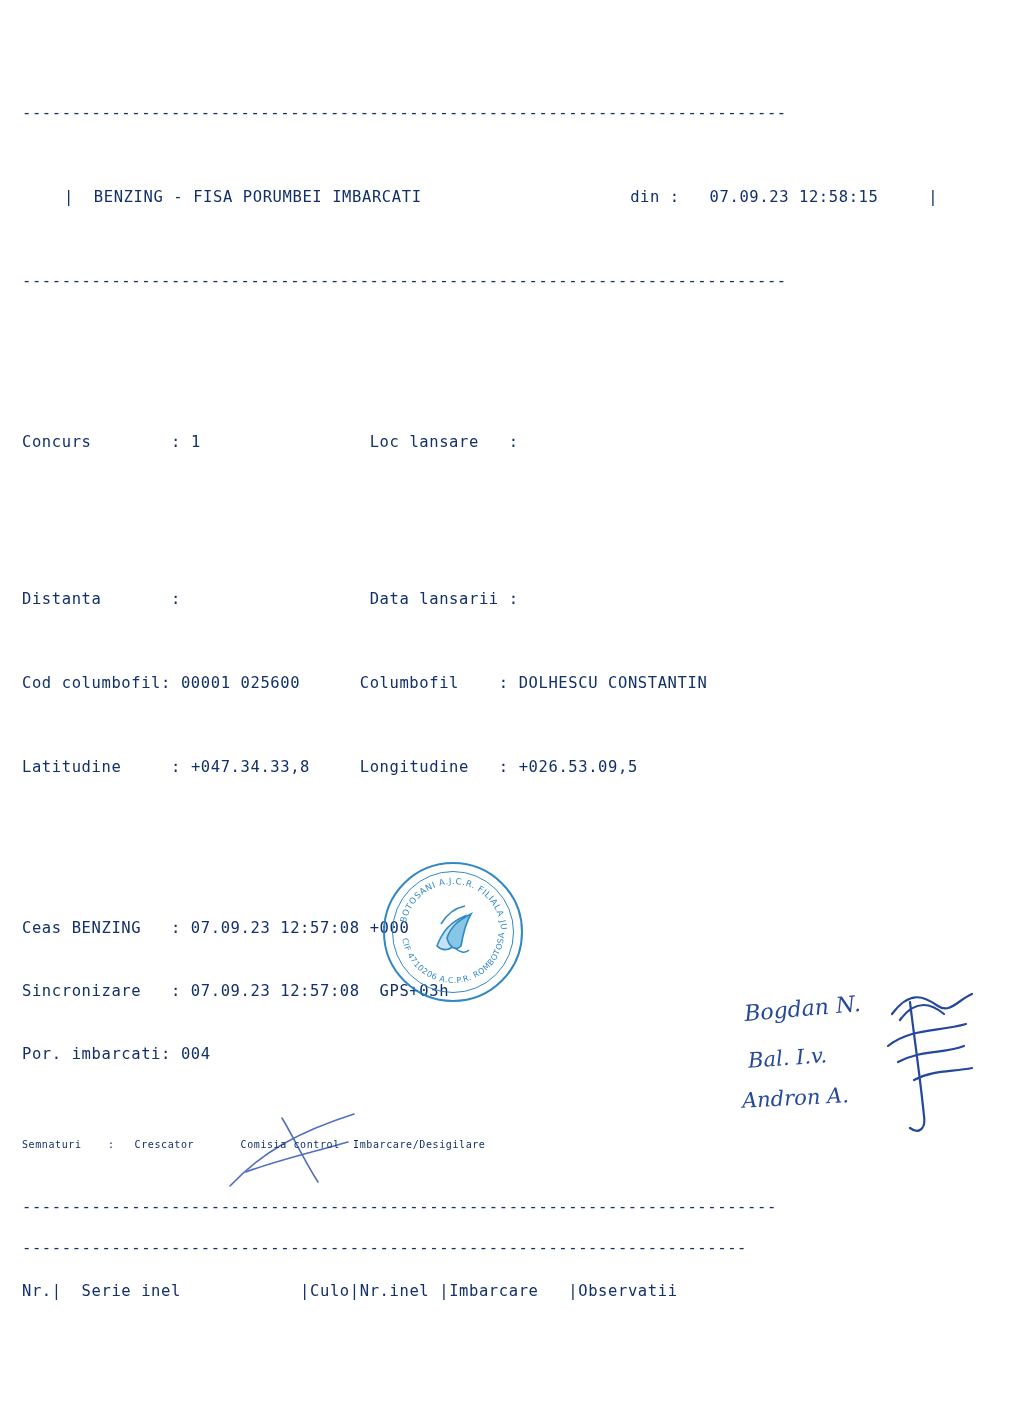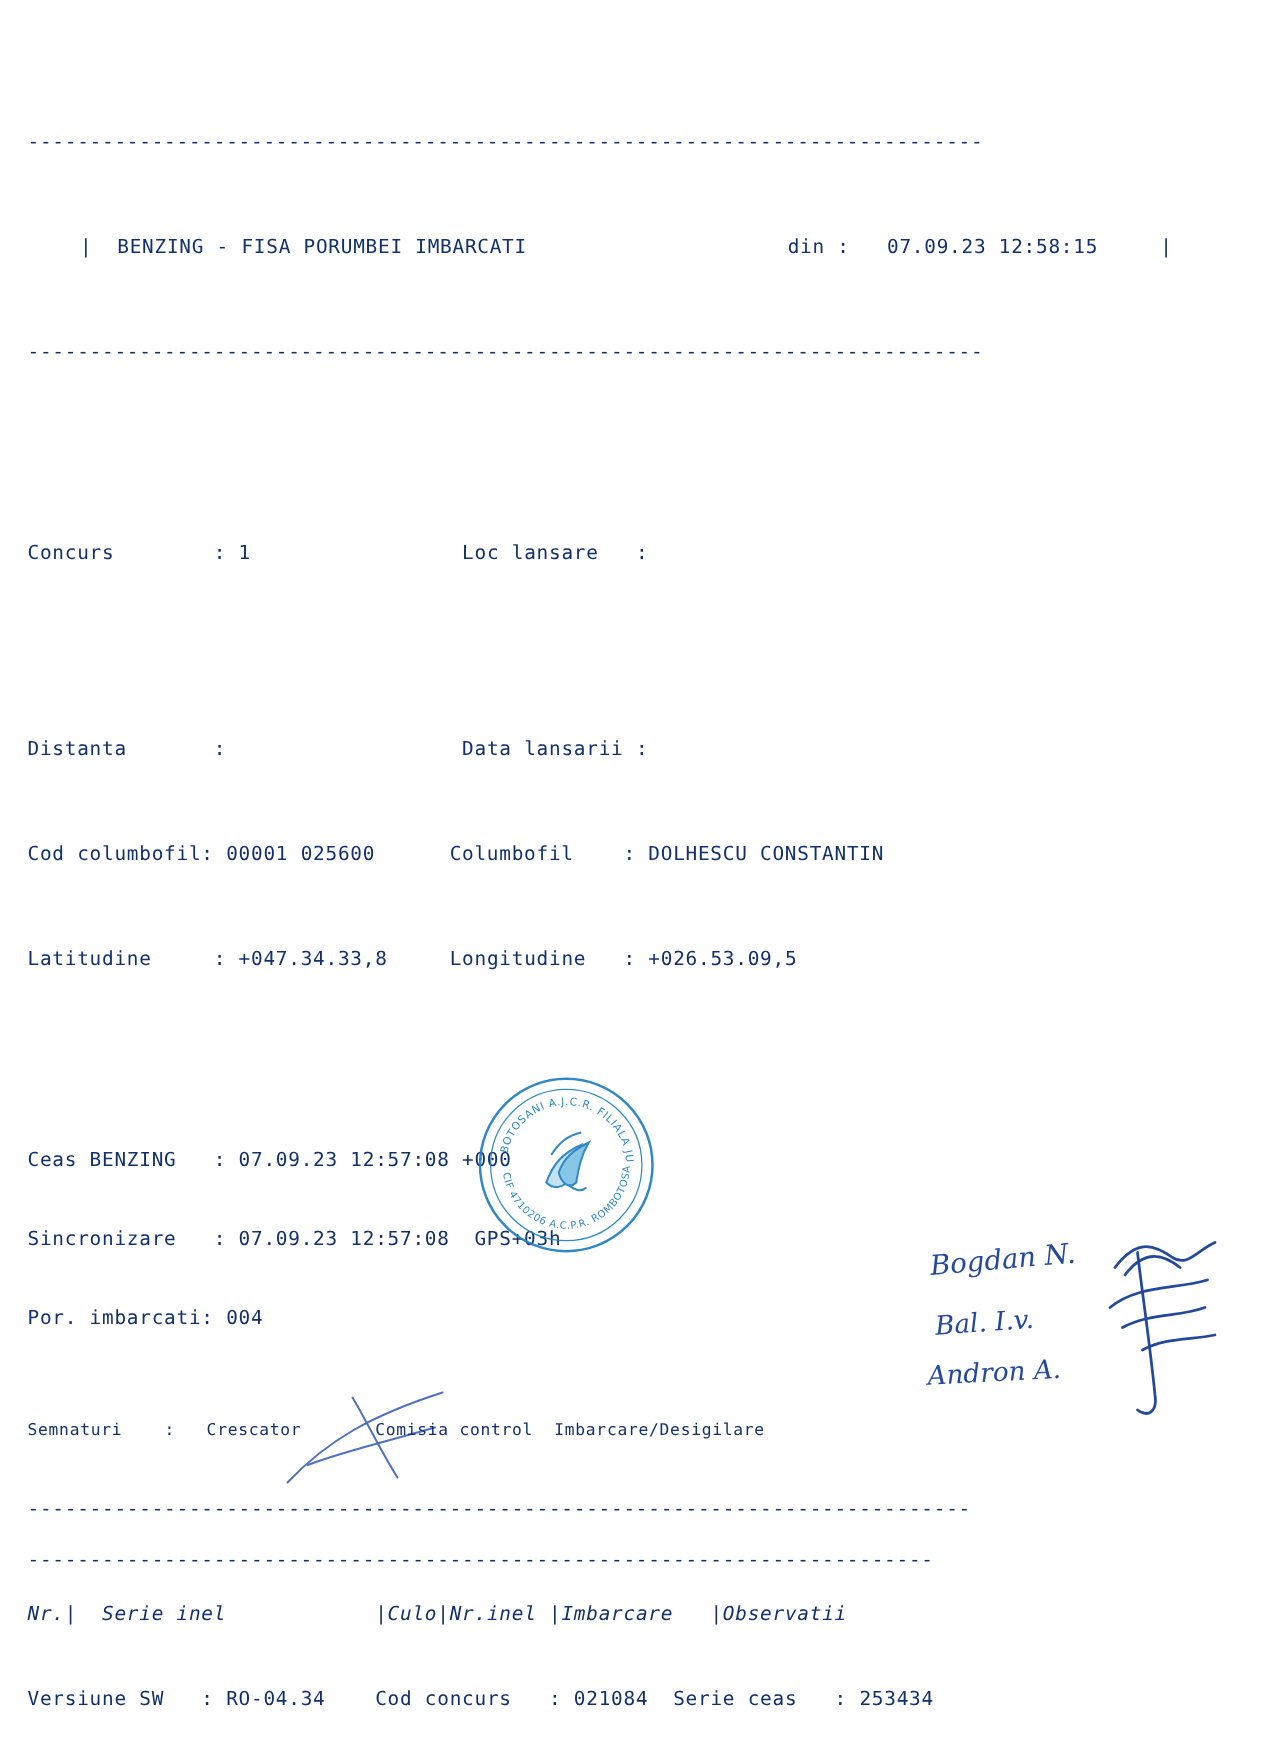--- a/index.html
+++ b/index.html
@@ -83,27 +83,27 @@
     line-height: 21px;
     letter-spacing: 0.6px;
     white-space: pre;
     color: #12306b;
   }
   .sig-line {
     position: absolute;
     left: 22px;
     top: 1134px;
     width: 960px;
-    font-size: 13px;
+    font-size: 10px;
     line-height: 21px;
     letter-spacing: 0.6px;
     white-space: pre;
     color: #12306b;
   }
-  .tbl-area { white-space: pre; font-style: italic; }
+  .tbl-area { white-space: pre; }
 </style>
 </head>
 <body>
 
 <div class="page">
 
   <div class="doc">
 
     <span class="blk rule">-----------------------------------------------------------------------------</span>
 
@@ -199,18 +199,17 @@
       <path d="M60 10 C72 30, 82 52, 96 74"></path>
       <path d="M24 64 C56 52, 92 44, 126 34"></path>
     </g>
   </svg>
 
   <div class="sig-line"><span>Semnaturi</span>    <span>:</span>   <span>Crescator</span>       <span>Comisia control</span>  <span>Imbarcare/Desigilare</span></div>
 
   <div class="footer-block">
     <span class="blk rule">-------------------------------------------------------------------------</span>
     <span class="blk gap6"></span>
-    <span class="blk"><span>Versiune SW</span>   <span>:</span> <span>RO-04.34</span>    <span>Cod concurs</span>   <span>:</span> <span>021084</span>  <span>Serie ceas</span>   <span>:</span> <span>253434</span></span>
     
     
   </div>
 
 </div>
 
 </body></html>

